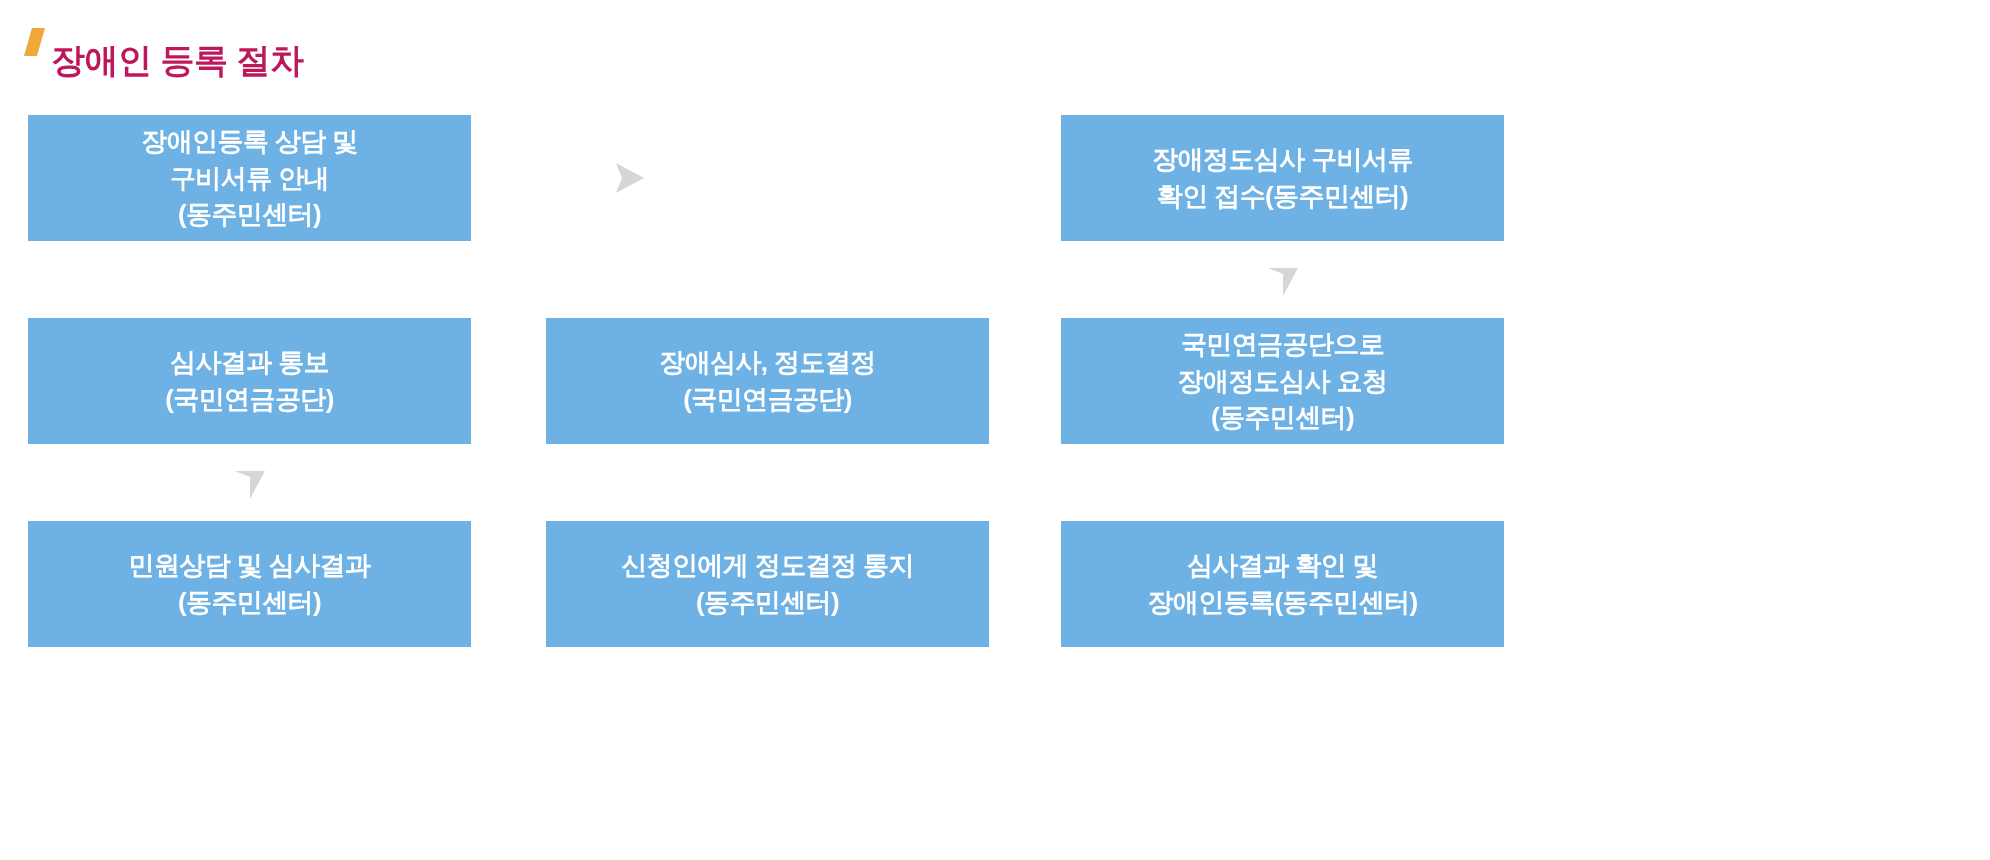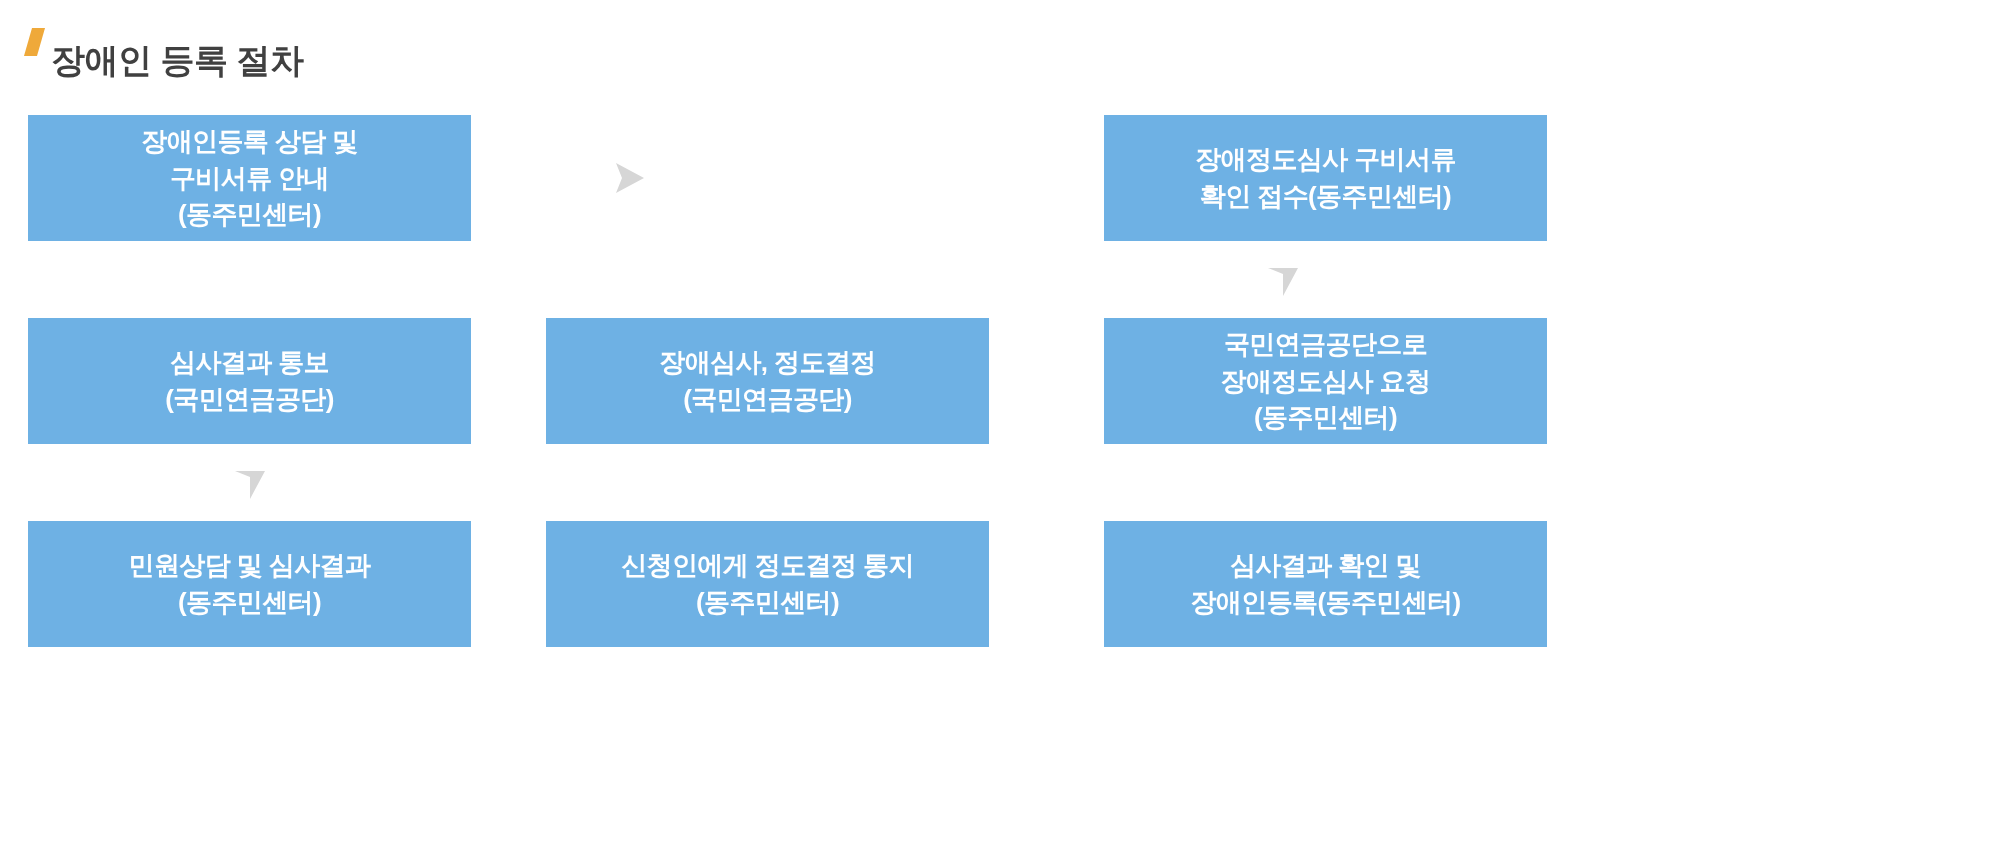--- a/index.html
+++ b/index.html
@@ -36,21 +36,21 @@
     width: 13px;
     height: 28px;
     background: #efa93a;
     transform: skewX(-16deg);
     margin-right: 10px;
     flex: none;
   }
   .title-text {
     font-size: 34px;
     font-weight: 700;
-    color: #404040;
+    color: #be185d;
     letter-spacing: -0.5px;
     line-height: 1;
     white-space: nowrap;
     margin-top: 36px;
   }
 
   
   .flow {
     position: absolute;
     left: 0;
@@ -77,21 +77,21 @@
     font-size: 26px;
     font-weight: 700;
     line-height: 1.42;
     letter-spacing: -0.6px;
     white-space: pre-line;
   }
 
   
   .col-1 { left: 28px; }
   .col-2 { left: 546px; }
-  .col-3 { left: 1061px; margin-left: 43px; }
+  .col-3 { left: 1061px; }
   
   .row-1 { top: 115px; }
   .row-2 { top: 318px; }
   .row-3 { top: 521px; }
 
   
   .arrow {
     position: absolute;
     width: 56px;
     height: 56px;

